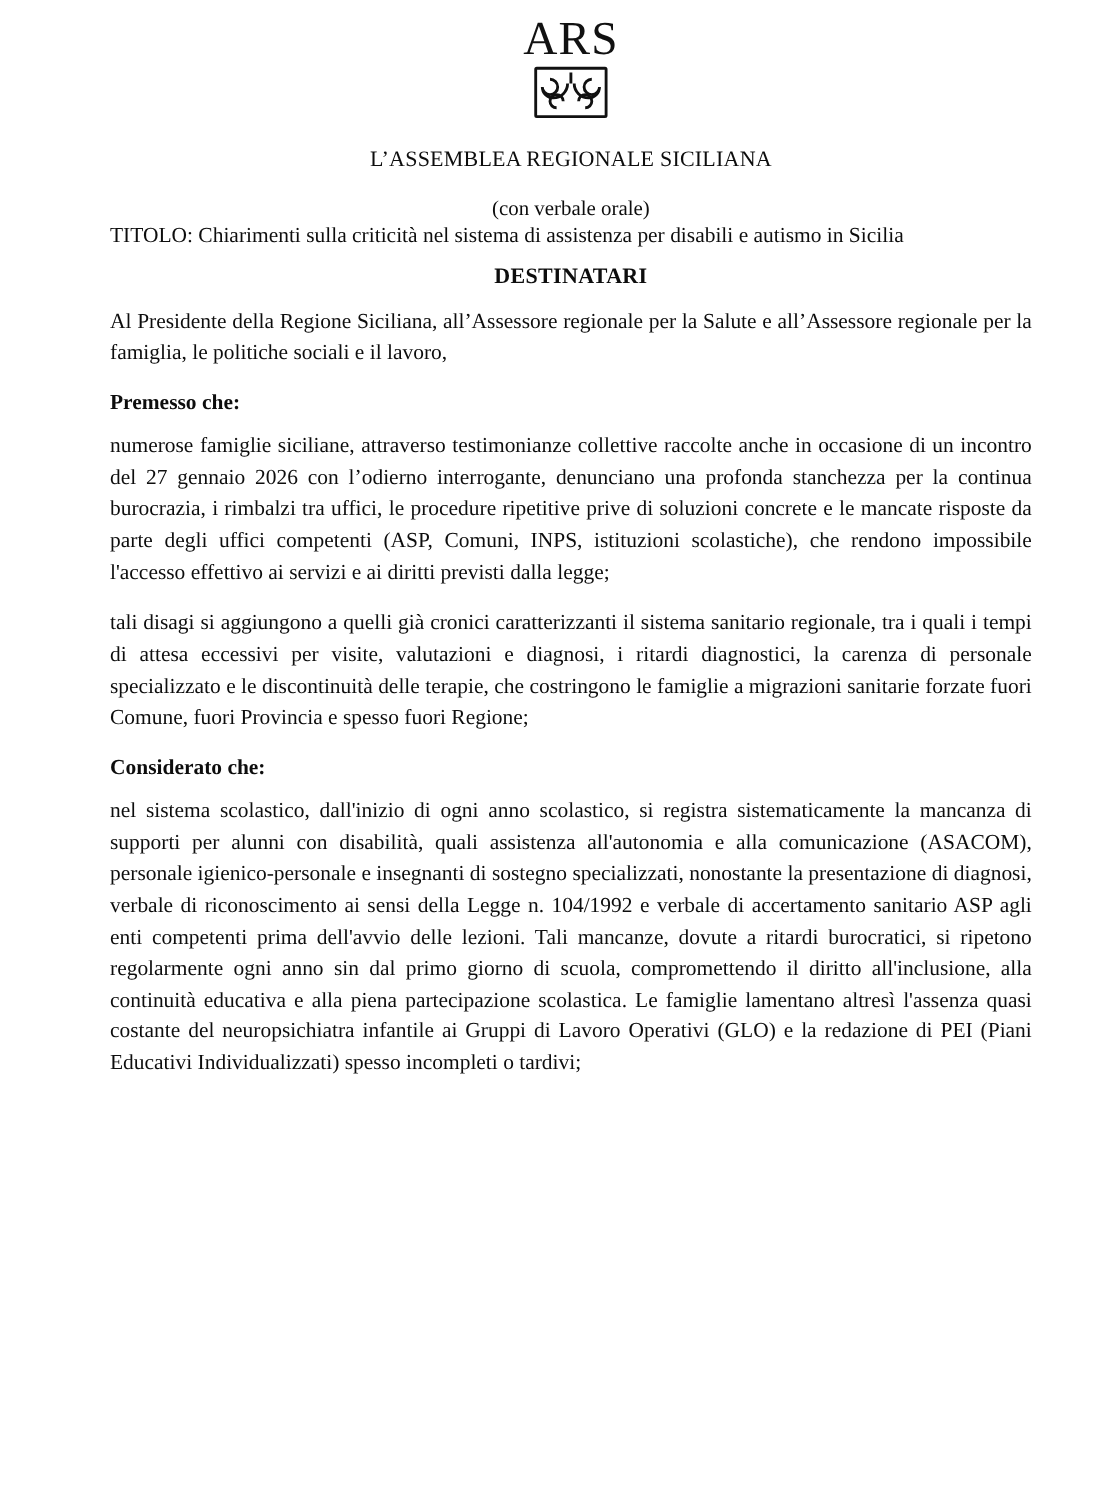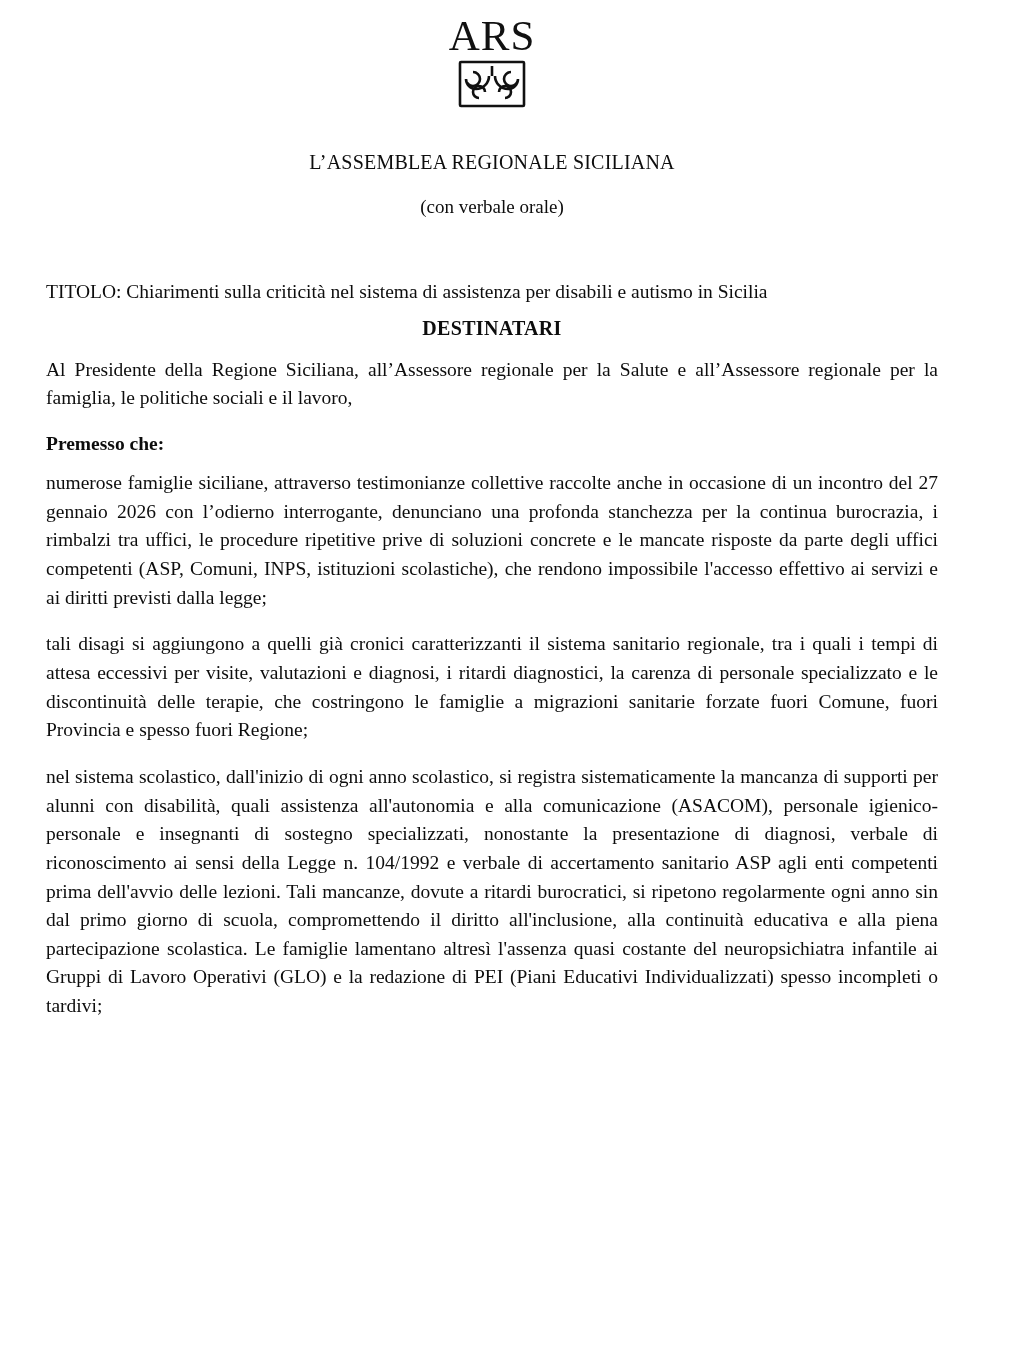--- a/index.html
+++ b/index.html
@@ -10,21 +10,21 @@
   body {
     width: 1016px;
     min-height: 1351px;
     font-family: "Liberation Serif", "DejaVu Serif", serif;
     color: #0d0d0d;
   }
   .page {
     width: 1016px;
     min-height: 1351px;
     box-sizing: border-box;
-    padding: 14px 78px 30px 46px;
+    padding: 14px 78px 30px 100px;
     position: relative;
   }
 
   
   .logo-block {
     text-align: center;
     margin: 0 0 6px 0;
   }
   .logo-text {
     font-family: "Liberation Serif", "DejaVu Serif", serif;
@@ -46,35 +46,34 @@
     margin: 0;
   }
   .head-1 {
     font-size: 21px;
     letter-spacing: .2px;
     margin-top: 14px;
   }
   .head-2 {
     font-size: 20px;
     letter-spacing: .2px;
-    margin-top: 41px;
+    margin-top: 24px;
   }
   .head-3 {
     font-size: 20px;
     letter-spacing: .3px;
     margin-top: 24px;
   }
   .head-4 {
     font-size: 19px;
     margin-top: 22px;
   }
 
   
   .body-wrap {
-    margin-top: 60px;
   }
   p.doc {
     font-size: 19.5px;
     line-height: 1.47;
     margin: 0 0 18px 0;
     text-align: justify;
     text-justify: inter-word;
   }
   p.title-line {
     text-align: left;
@@ -126,18 +125,19 @@
     <div class="centered-bold">DESTINATARI</div>
 
     <p class="doc">Al Presidente della Regione Siciliana, all’Assessore regionale per la Salute e all’Assessore regionale per la famiglia, le politiche sociali e il lavoro,</p>
 
     <p class="lead-bold spaced-top">Premesso che:</p>
 
     <p class="doc">numerose famiglie siciliane, attraverso testimonianze collettive raccolte anche in occasione di un incontro del 27 gennaio 2026 con l’odierno interrogante, denunciano una profonda stanchezza per la continua burocrazia, i rimbalzi tra uffici, le procedure ripetitive prive di soluzioni concrete e le mancate risposte da parte degli uffici competenti (ASP, Comuni, INPS, istituzioni scolastiche), che rendono impossibile l'accesso effettivo ai servizi e ai diritti previsti dalla legge;</p>
 
     <p class="doc">tali disagi si aggiungono a quelli già cronici caratterizzanti il sistema sanitario regionale, tra i quali i tempi di attesa eccessivi per visite, valutazioni e diagnosi, i ritardi diagnostici, la carenza di personale specializzato e le discontinuità delle terapie, che costringono le famiglie a migrazioni sanitarie forzate fuori Comune, fuori Provincia e spesso fuori Regione;</p>
 
+    <p class="lead-bold spaced-top">Considerato che:</p>
 
 
     <p class="doc">nel sistema scolastico, dall'inizio di ogni anno scolastico, si registra sistematicamente la mancanza di supporti per alunni con disabilità, quali assistenza all'autonomia e alla comunicazione (ASACOM), personale igienico-personale e insegnanti di sostegno specializzati, nonostante la presentazione di diagnosi, verbale di riconoscimento ai sensi della Legge n. 104/1992 e verbale di accertamento sanitario ASP agli enti competenti prima dell'avvio delle lezioni. Tali mancanze, dovute a ritardi burocratici, si ripetono regolarmente ogni anno sin dal primo giorno di scuola, compromettendo il diritto all'inclusione, alla continuità educativa e alla piena partecipazione scolastica. Le famiglie lamentano altresì l'assenza quasi costante del neuropsichiatra infantile ai Gruppi di Lavoro Operativi (GLO) e la redazione di PEI (Piani Educativi Individualizzati) spesso incompleti o tardivi;</p>
 
   </div>
 </div>
 
 </body></html>

